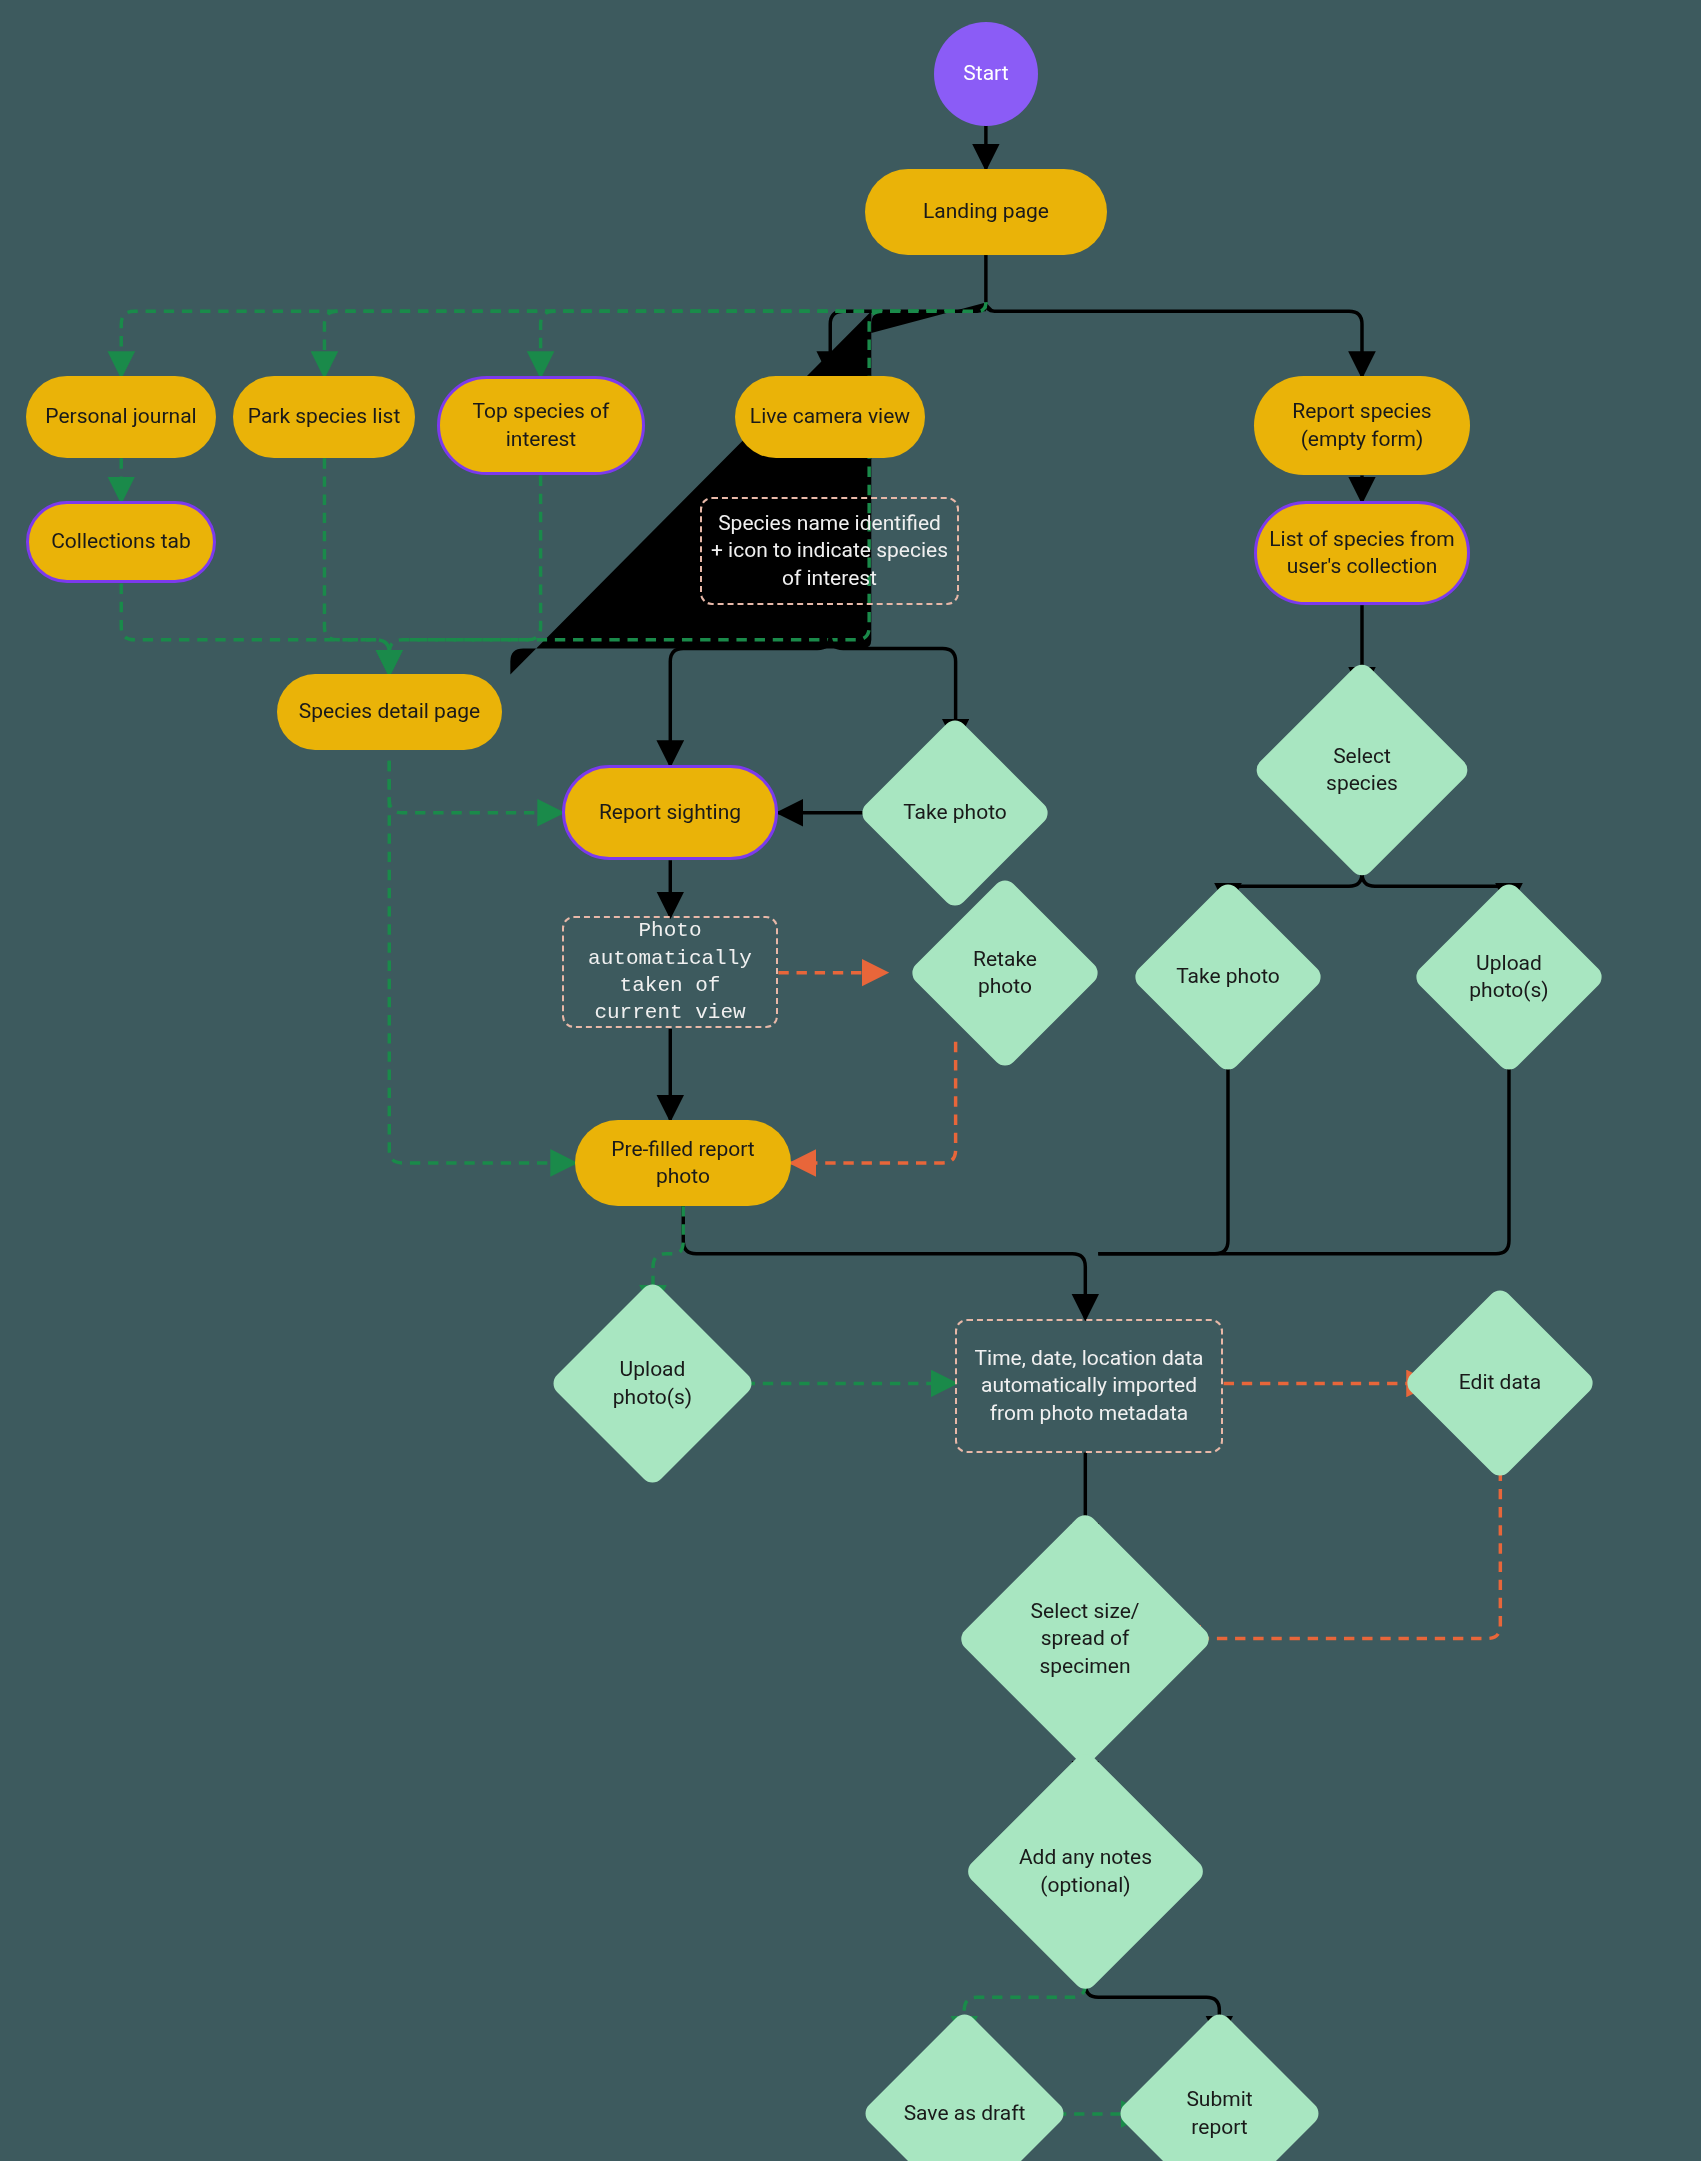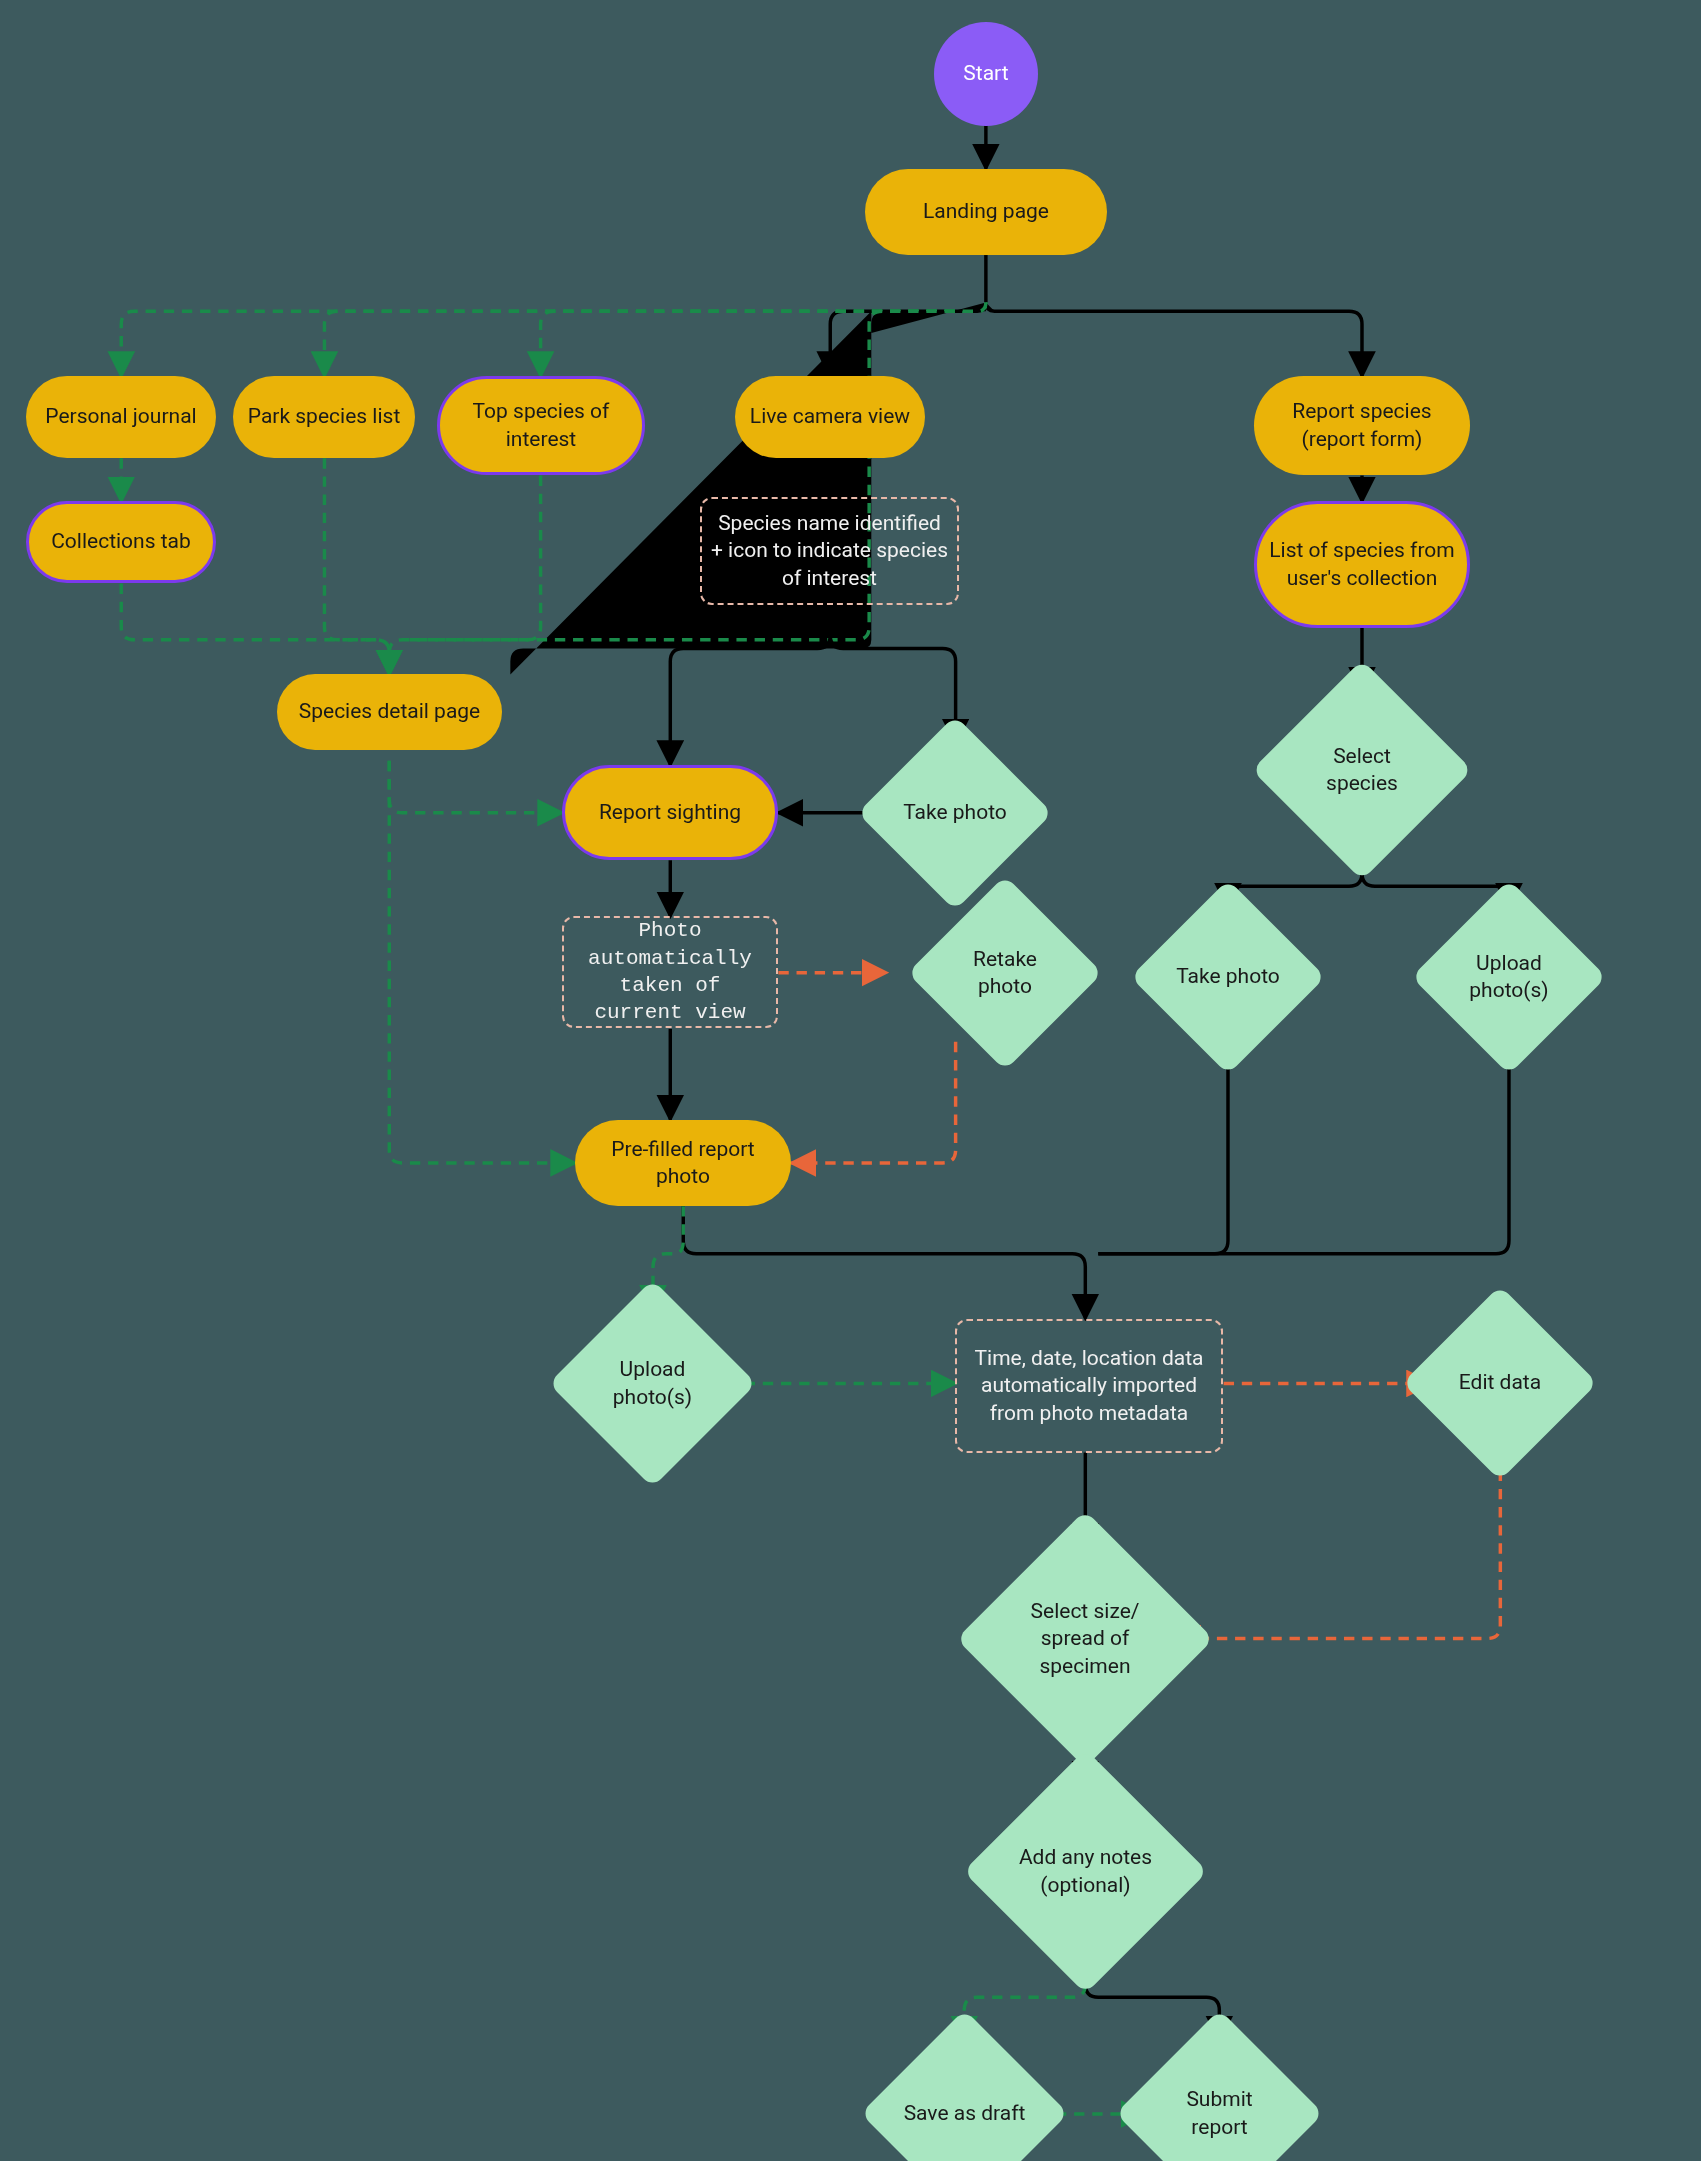--- a/index.html
+++ b/index.html
@@ -213,28 +213,28 @@
 
 <div class="node pill outlined" style="left:26px; top:501px; width:190px; height:82px;">
   <span>Collections tab</span>
 </div>
 
 <div class="node pill" style="left:735px; top:376px; width:190px; height:82px;">
   <span>Live camera view</span>
 </div>
 
 <div class="node pill" style="left:1254px; top:376px; width:216px; height:99px;">
-  <span>Report species (report form)</span>
+  <span>Report species (empty form)</span>
 </div>
 
 <div class="node box-dashed" style="left:700px; top:497px; width:259px; height:108px;">
   <span>Species name identified + icon to indicate species of interest</span>
 </div>
 
-<div class="node pill outlined" style="left:1254px; top:501px; width:216px; height:127px;">
+<div class="node pill outlined" style="left:1254px; top:501px; width:216px; height:104px;">
   <span>List of species from user's collection</span>
 </div>
 
 <div class="node pill" style="left:277px; top:674px; width:225px; height:76px;">
   <span>Species detail page</span>
 </div>
 
 <div class="node pill outlined" style="left:562px; top:765px; width:216px; height:95px;">
   <span>Report sighting</span>
 </div>

